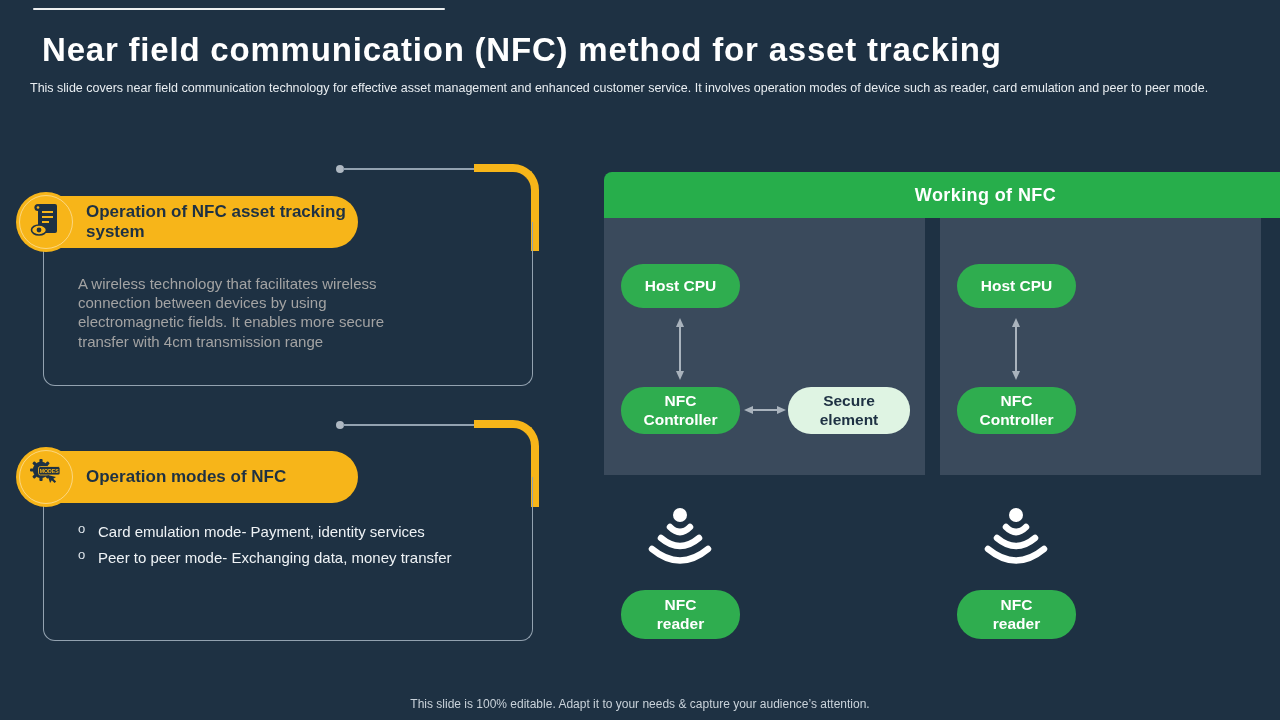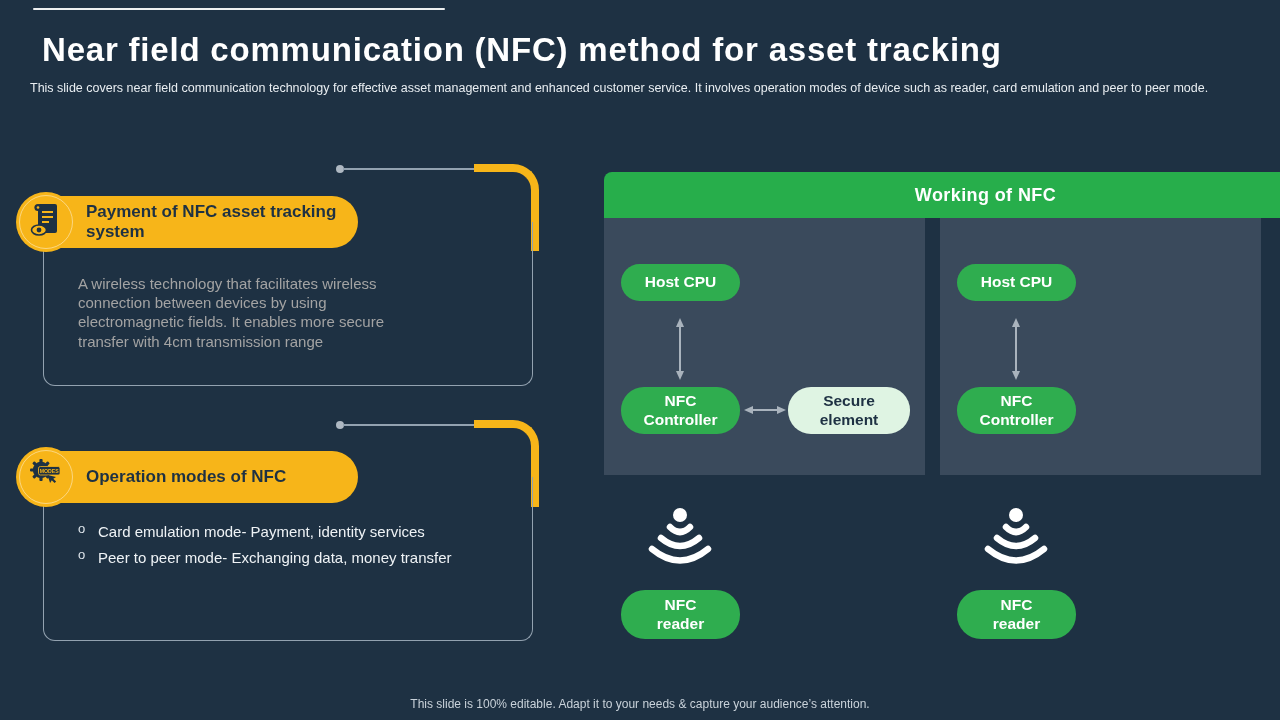--- a/index.html
+++ b/index.html
@@ -94,21 +94,21 @@
     display:flex;align-items:center;justify-content:center;
     letter-spacing:0.4px;
   }
   .panel{
     position:absolute;top:218px;width:321px;height:257px;
     background:#3a4a5c;
   }
   .panel-a{left:604px;}
   .panel-b{left:940px;}
   .node{
-    position:absolute;width:119px;height:37px;border-radius:23px;
+    position:absolute;width:119px;height:44px;border-radius:23px;
     background:#2fad4f;color:#ffffff;font-size:15.5px;font-weight:700;
     display:flex;align-items:center;justify-content:center;text-align:center;
     line-height:1.18;white-space:pre-line;
   }
   .node.tall{height:47px;}
   .node.mint{
     background:#dff4e3;color:#1e3143;width:122px;
   }
   .v-arrow{position:absolute;width:12px;height:62px;}
   .h-arrow{position:absolute;width:42px;height:12px;}
@@ -130,21 +130,21 @@
   <h1 class="title">Near field communication (NFC) method for asset tracking</h1>
   <p class="subtitle">This slide covers near field communication technology for effective asset management and enhanced customer service. It involves operation modes of device such as reader, card emulation and peer to peer mode.</p>
 
   <div>
     <div class="connector-dot" style="left:336px;top:165px;"></div>
     <div class="connector-line" style="left:343px;top:168px;width:133px;"></div>
     <div class="yellow-corner" style="left:474px;top:164px;"></div>
     <div class="outline-box" style="left:43px;top:222px;height:163px;"></div>
 
     <div class="pill-heading" style="top:196px;">
-      <span class="heading-text">Payment of NFC asset tracking system</span>
+      <span class="heading-text">Operation of NFC asset tracking system</span>
     </div>
     <div class="icon-circle" style="top:192px;">
       <span>
         <svg width="34" height="38" viewBox="0 0 34 38">
           <rect x="9" y="3" width="19" height="29" rx="2" fill="#1e3143"></rect>
           <circle cx="9" cy="6.5" r="3.6" fill="#1e3143"></circle>
           <circle cx="9" cy="6.5" r="1.3" fill="#f7b519"></circle>
           <rect x="13" y="10" width="11" height="2" fill="#f7b519"></rect>
           <rect x="13" y="15" width="11" height="2" fill="#f7b519"></rect>
           <rect x="13" y="20" width="7" height="2" fill="#f7b519"></rect>

